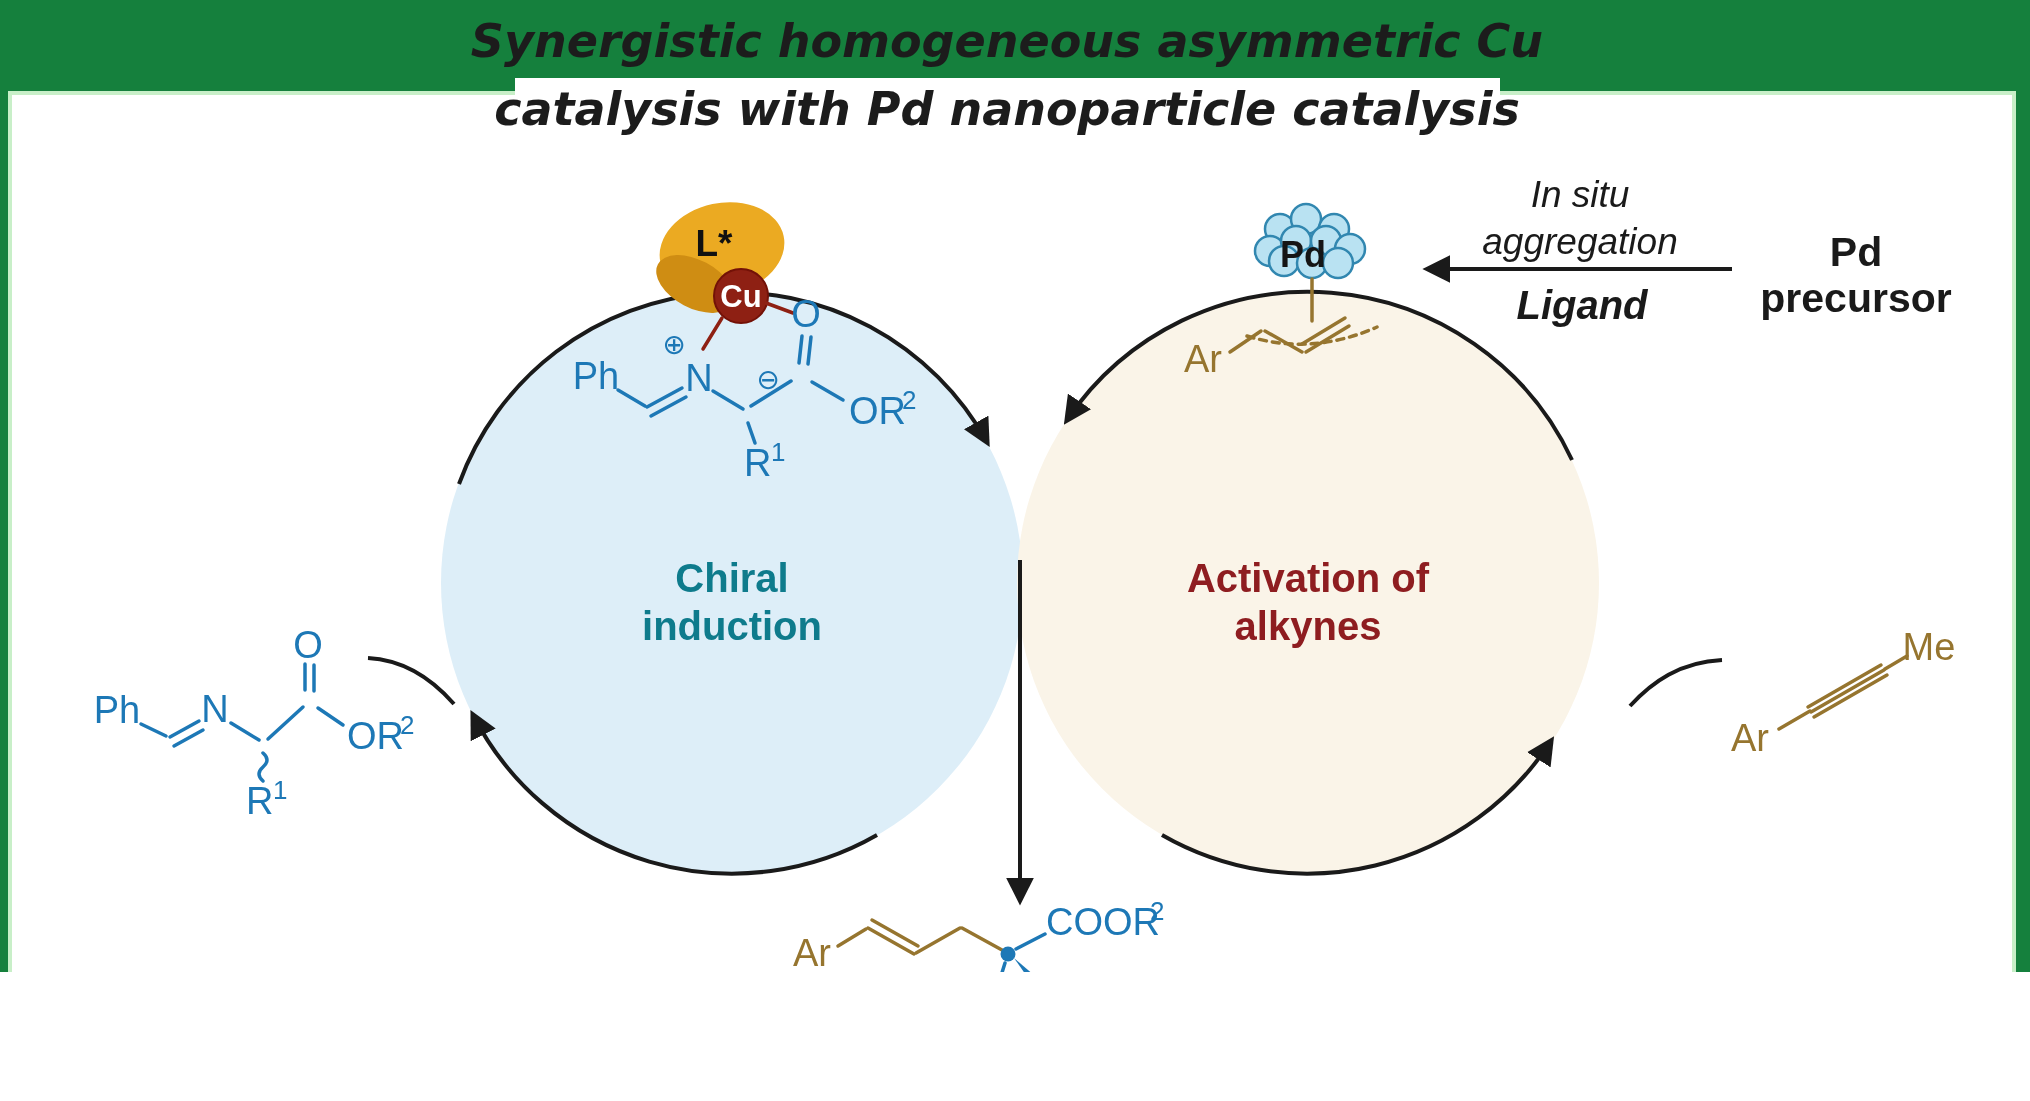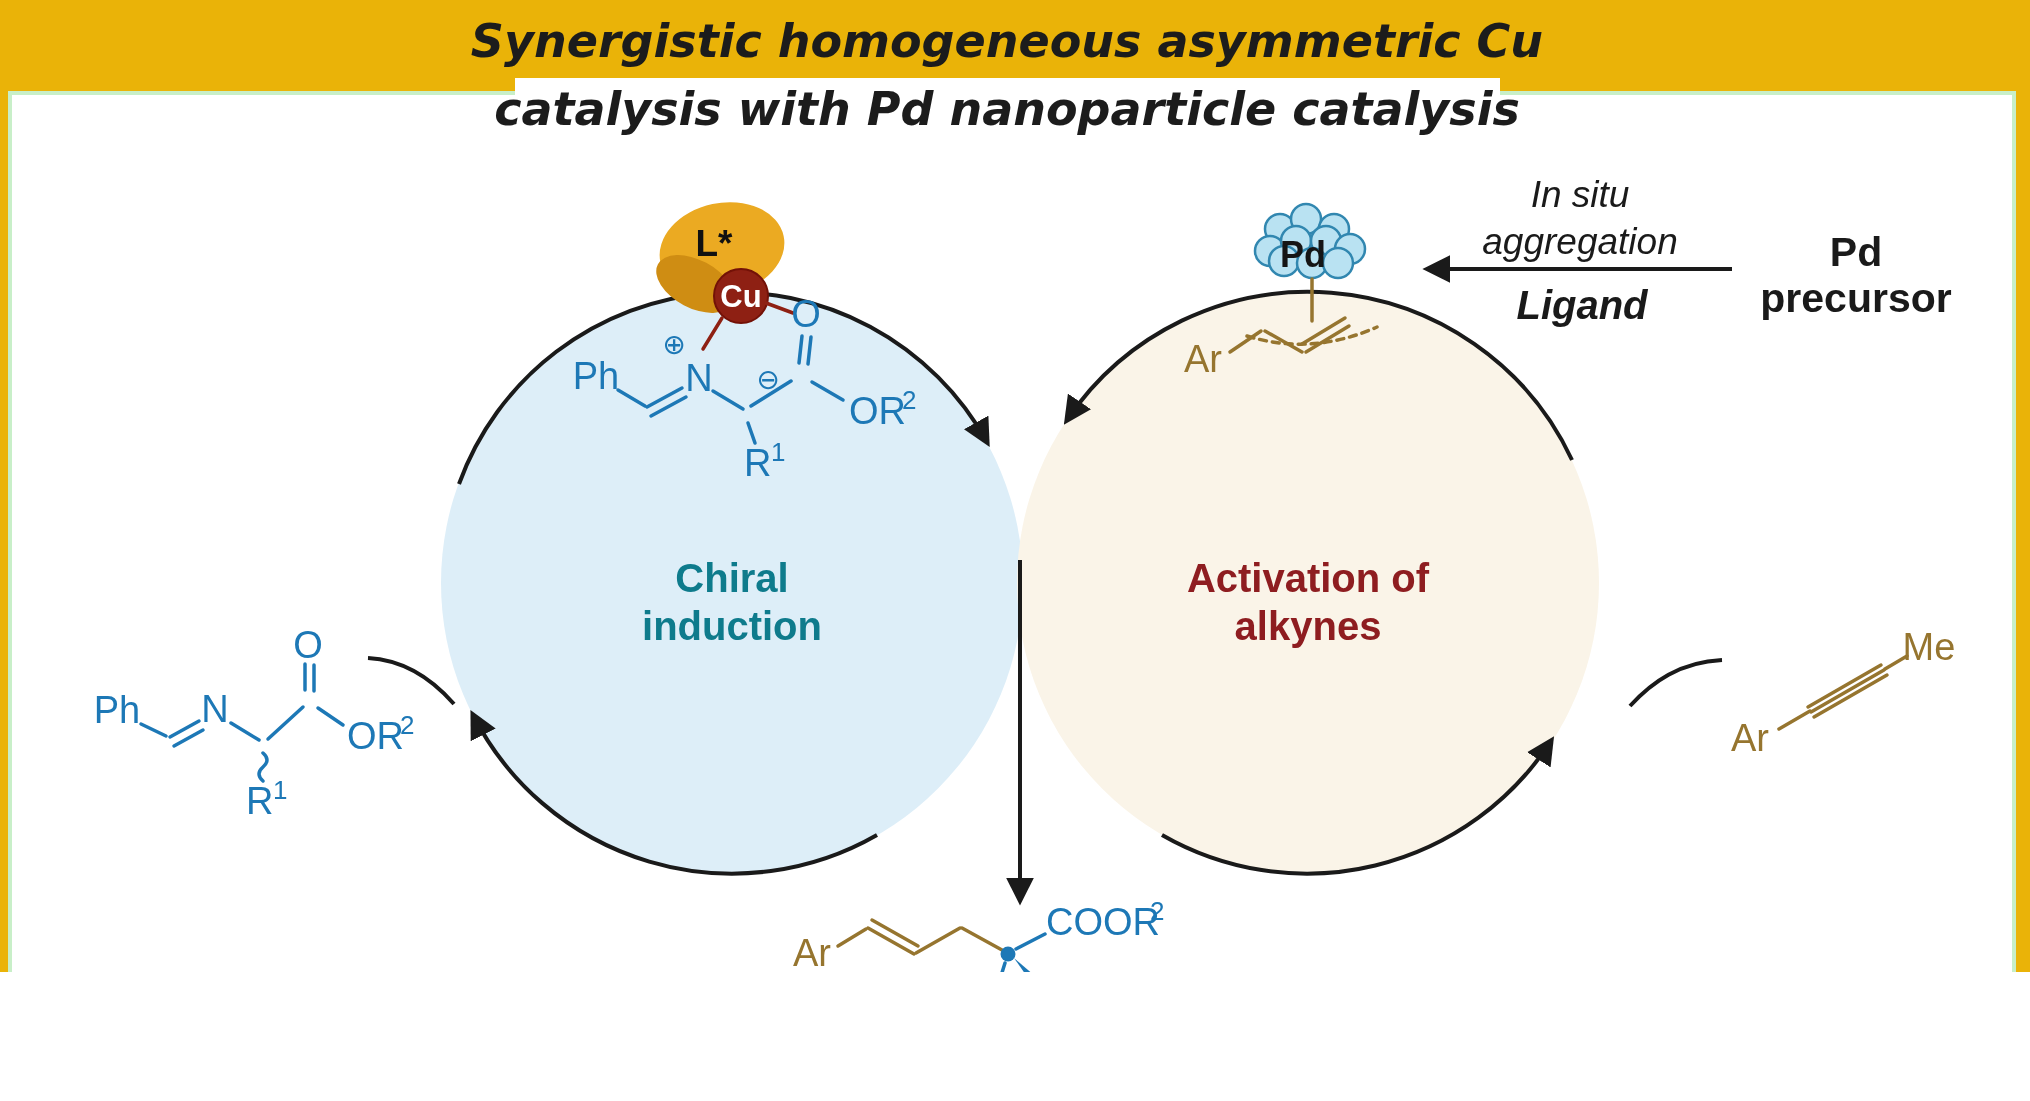--- a/index.html
+++ b/index.html
@@ -1,16 +1,16 @@
 <!DOCTYPE html>
 <html><head>
 <meta charset="utf-8">
 <style>
   body{margin:0;background:#ffffff}
-  .page{position:relative;width:2030px;height:972px;background:#eab308;overflow:hidden}
+  .page{position:relative;width:2030px;height:972px;background:#15803d;overflow:hidden}
   .page svg{position:absolute;top:0;left:0}
   .t-title{font:italic 700 46px "DejaVu Sans",sans-serif;fill:#1c1c1c}
   .t-atom-b{font:400 38px "Liberation Sans",sans-serif;fill:#1d78b6}
   .t-sup-b{font:400 26px "Liberation Sans",sans-serif;fill:#1d78b6}
   .t-atom-br{font:400 38px "Liberation Sans",sans-serif;fill:#96752f}
   .t-charge{font:400 28px "DejaVu Sans",sans-serif;fill:#1d78b6}
   .t-cycle-l{font:700 40px "Liberation Sans",sans-serif;fill:#0e7b8c}
   .t-cycle-r{font:700 40px "Liberation Sans",sans-serif;fill:#8e1d20}
   .t-ital{font:italic 400 37px "Liberation Sans",sans-serif;fill:#1a1a1a}
   .t-ligand{font:italic 700 40px "Liberation Sans",sans-serif;fill:#1a1a1a}

